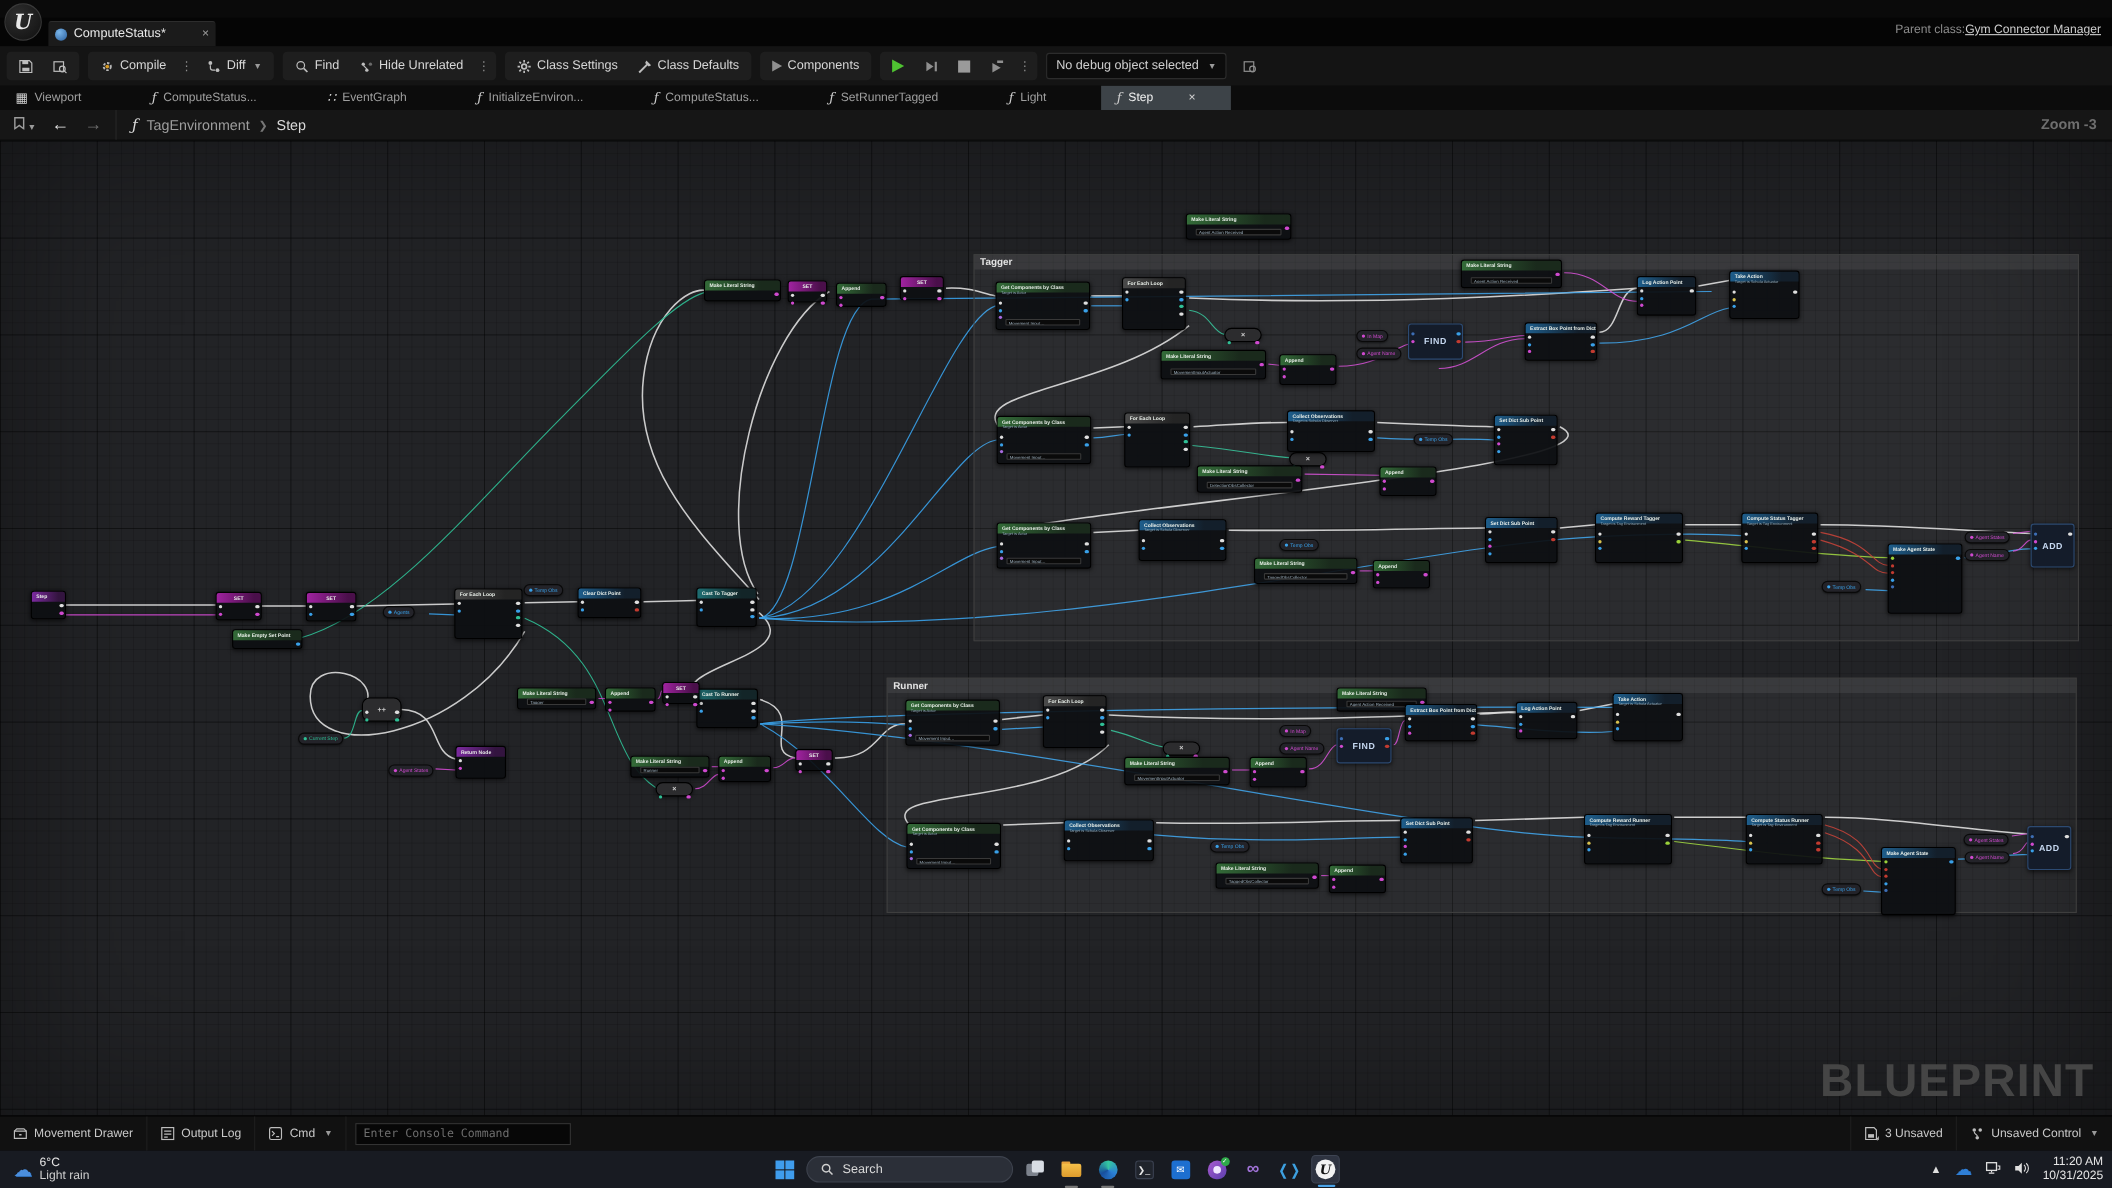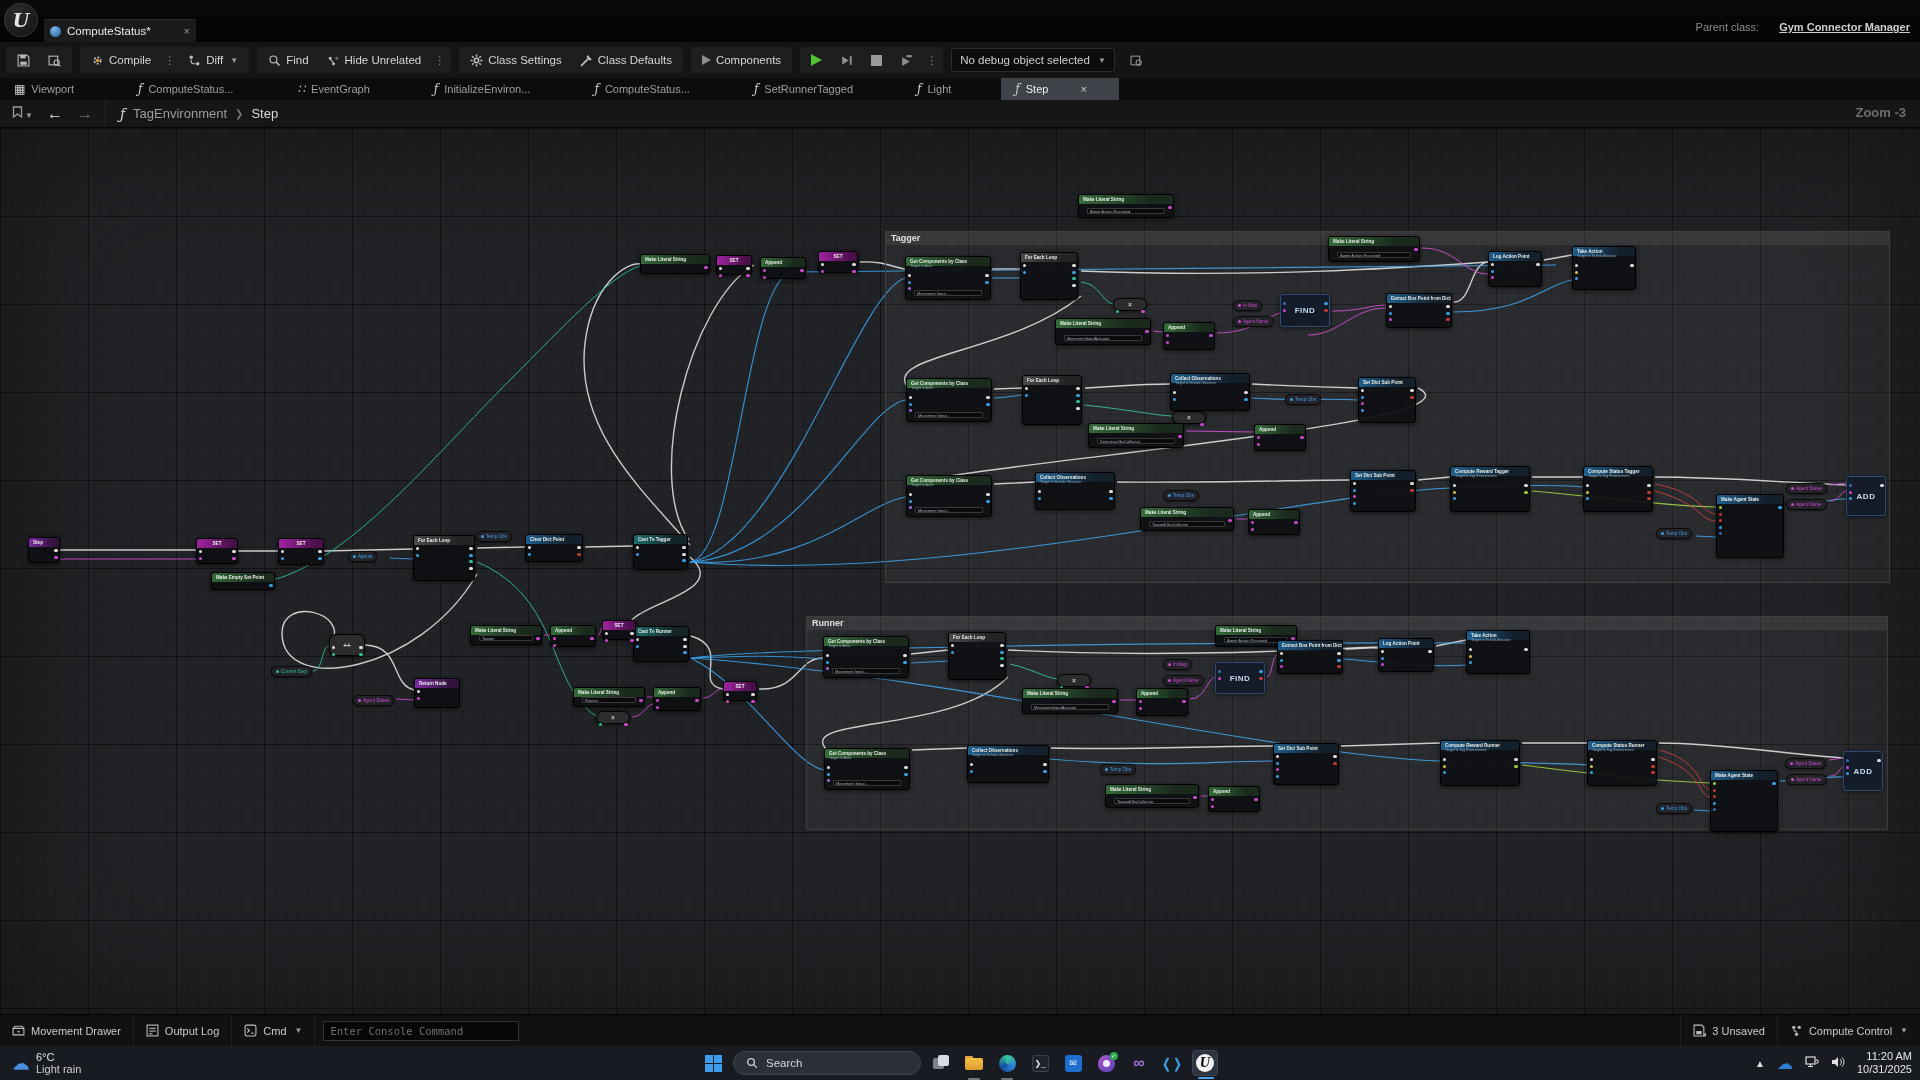--- a/index.html
+++ b/index.html
@@ -19,21 +19,21 @@
 
   
   .tabrow { position:absolute; left:0; top:16px; width:100%; height:26px; background:#050505; }
   .asset-tab { position:absolute; left:44px; top:3px; height:23px; width:152px; background:#1b1b1b;
     border-top:1px solid #2d2d2d; border-radius:3px 3px 0 0; display:flex; align-items:center;
     padding:0 6px; font-size:11.5px; color:#e8e8e8; gap:6px; }
   .bp-icon { width:11px; height:11px; border-radius:50%;
     background:radial-gradient(circle at 35% 30%, #7ab6ea, #2a5f9e); flex:0 0 auto; }
   .asset-tab .close { margin-left:auto; color:#9a9a9a; font-size:11px; }
   .parent-class { position:absolute; right:10px; top:5px; font-size:11px; color:#8b8b8b; }
-  .parent-class b { color:#cfcfcf; font-weight:bold; text-decoration:underline; margin-left:20px; }
+  .parent-class b { color:#cfcfcf; font-weight:normal; text-decoration:underline; margin-left:0; }
 
   
   .toolbar { position:absolute; left:0; top:42px; width:100%; height:36px; background:#141414;
     display:flex; align-items:center; padding:0 6px; font-size:11.5px; color:#d6d6d6; }
   .tgroup { display:flex; align-items:center; background:#1e1e1e; border-radius:4px; height:26px;
     margin-right:8px; padding:0 2px; }
   .tbtn { display:flex; align-items:center; gap:5px; padding:0 9px; height:26px; cursor:default; white-space:nowrap; }
   .kebab { color:#8f8f8f; padding:0 4px; font-size:11px; letter-spacing:0; }
   .chev { color:#9a9a9a; font-size:8px; margin-left:2px; }
   .icon12 { width:13px; height:13px; display:inline-block; flex:0 0 auto; }
@@ -415,20 +415,21 @@
         <path d="M1830,373 C1839,373 1841,363 1846,363" stroke="#cf49cf" stroke-width="1" fill="none" opacity="0.9"></path>
         <path d="M1829,632 L1843,630" stroke="#cf49cf" stroke-width="1" fill="none" opacity="0.9"></path>
         <path d="M1830,648 C1839,648 1841,638 1843,638" stroke="#cf49cf" stroke-width="1" fill="none" opacity="0.9"></path>
         <path d="M396,571 L414,572" stroke="#cf49cf" stroke-width="1" fill="none" opacity="0.9"></path>
         <path d="M1186,303 L1254,304" stroke="#cf49cf" stroke-width="1" fill="none" opacity="0.9"></path>
         <path d="M1236,391 L1248,391" stroke="#cf49cf" stroke-width="1" fill="none" opacity="0.9"></path>
         <path d="M1120,572 L1136,572" stroke="#cf49cf" stroke-width="1" fill="none" opacity="0.9"></path>
         <path d="M1201,668 L1208,668" stroke="#cf49cf" stroke-width="1" fill="none" opacity="0.9"></path>
         <path d="M1308,207 C1340,207 1352,180 1386,180" stroke="#cf49cf" stroke-width="1" fill="none" opacity="0.9"></path>
       </svg>
+    <div class="watermark">BLUEPRINT</div>
   <div class="comment" style="left: 885px; top: 103px; width: 1005px; height: 352px;">
         <div class="clabel">Tagger</div>
       </div>
       <div class="comment" style="left: 806px; top: 488px; width: 1082px; height: 214px;">
         <div class="clabel">Runner</div>
       </div>
       <div class="node c-p" style="left: 28px; top: 409px; width: 32px; height: 26px;">
         <div class="hd">Step</div>
         <span class="pin" style="top: 11px; right: 1.5px; background: rgb(222, 222, 222);"></span>
         <span class="pin" style="top: 17.5px; right: 1.5px; background: rgb(207, 73, 207);"></span>
@@ -1014,21 +1015,21 @@
           </svg>
         <span>3 Unsaved</span>
       </span>
       <span class="sbtn">
         <svg class="icon12" viewBox="0 0 12 12">
             <circle cx="3.5" cy="3" r="1.5" fill="#bdbdbd"></circle>
             <circle cx="8.5" cy="3" r="1.5" fill="#bdbdbd"></circle>
             <circle cx="6" cy="9.5" r="1.5" fill="#bdbdbd"></circle>
             <path d="M3.5,4.5 C3.5,7 6,6.5 6,8" fill="none" stroke="#bdbdbd"></path>
           </svg>
-        <span>Compute Control</span>
+        <span>Unsaved Control</span>
         <span class="chev">▼</span>
       </span>
     </span>
   </div>
 
   <div class="taskbar">
     <div class="weather">
       <span class="wicon">☁</span>
       <span>
         <div>6°C</div>

